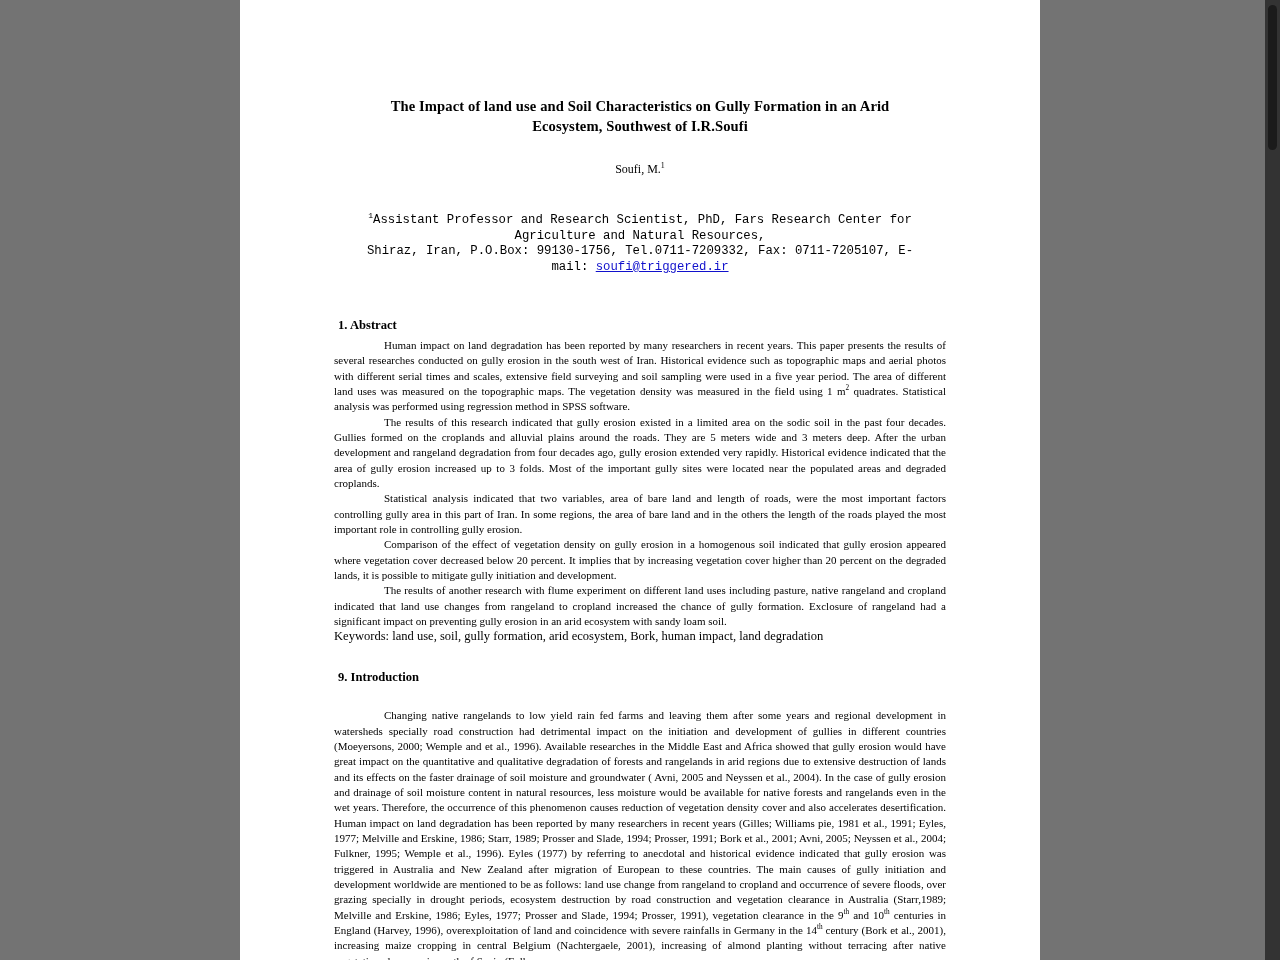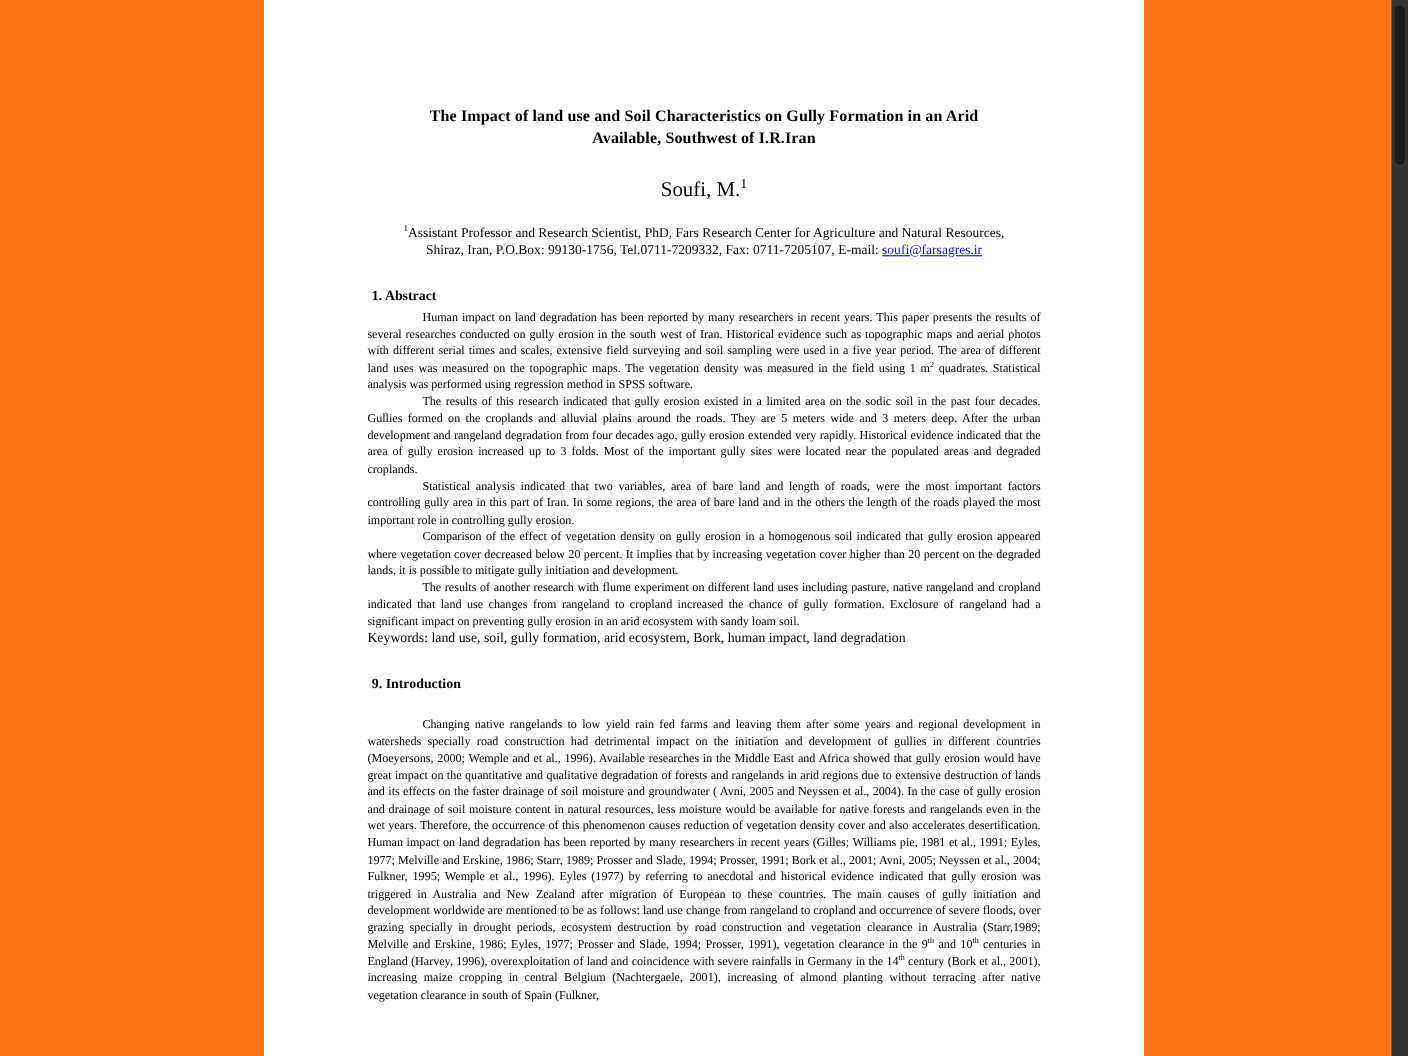--- a/index.html
+++ b/index.html
@@ -8,21 +8,21 @@
     width: 1280px; height: 960px;
     overflow: hidden;
     background: #2e2e2e;
     font-family: "Liberation Serif", serif;
   }
 
   #viewer {
     position: relative;
     width: 1280px;
     height: 960px;
-    background: #f97316;
+    background: #737373;
   }
 
   #page {
     position: absolute;
     left: 240px;
     top: 0;
     width: 800px;
     height: 960px;
     background: #ffffff;
     overflow: hidden;
@@ -40,35 +40,36 @@
     font-size: 14.6px;
     line-height: 20px;
     text-align: center;
     margin: 0;
     padding-top: 96px;
     letter-spacing: 0.1px;
   }
 
   .author {
     text-align: center;
-    font-size: 19px;
+    font-size: 12px;
     margin: 0;
     padding-top: 26px;
   }
 
   sup { font-size: 0.66em; vertical-align: super; line-height: 0; }
 
   .affiliation {
     text-align: center;
     font-size: 12.3px;
     line-height: 15.6px;
-    margin: 0;
+    margin: 16px;
     padding-top: 20px;
     padding-left: 6px;
     padding-right: 6px;
+    font-family: Liberation Mono, monospace;
   }
 
   .email-link {
     color: #1111cc;
     text-decoration: underline;
   }
 
   .section-head {
     font-weight: bold;
     font-size: 12.6px;
@@ -119,30 +120,30 @@
 </head>
 <body>
 
 <div id="viewer">
 
   <div id="page">
     <div id="page-inner">
 
       <h1 class="doc-title">
         <span>The Impact of land use and  Soil Characteristics on Gully Formation in an Arid</span><br>
-        <span>Available, Southwest of I.R.Iran</span>
+        <span>Ecosystem, Southwest of I.R.Soufi</span>
       </h1>
 
       <p class="author">
         <span>Soufi, M.</span><sup>1</sup>
       </p>
 
       <p class="affiliation">
         <sup>1</sup><span>Assistant Professor and Research Scientist, PhD, Fars Research Center for Agriculture and Natural Resources,</span><br>
-        <span>Shiraz, Iran, P.O.Box: 99130-1756, Tel.0711-7209332, Fax: 0711-7205107, E-mail: </span><a href="#" class="email-link">soufi@farsagres.ir</a>
+        <span>Shiraz, Iran, P.O.Box: 99130-1756, Tel.0711-7209332, Fax: 0711-7205107, E-mail: </span><a href="#" class="email-link">soufi@triggered.ir</a>
       </p>
 
       <div id="abstract-block">
         <h2 class="section-head">1. Abstract</h2>
 
         <p class="para"><span>Human impact on land degradation has been reported by many researchers in recent years. This paper presents the results of several researches conducted on gully erosion in the south west of Iran. Historical evidence such as topographic maps and aerial photos with different serial times and scales, extensive field surveying and soil sampling were used in a five year period. The area of different land uses was measured on the topographic maps. The vegetation density was measured in the field using 1 m</span><sup>2</sup><span> quadrates. Statistical analysis was performed using regression method in SPSS software.</span></p>
 
         <p class="para">The results of this research indicated that gully erosion existed in a limited area on the sodic soil in the past four decades. Gullies formed on the croplands and alluvial plains around the roads. They are 5 meters wide and 3 meters deep. After the urban development and rangeland degradation from four decades ago, gully erosion extended very rapidly. Historical evidence indicated that the area of gully erosion increased up to 3 folds. Most of the important gully sites were located near the populated areas and degraded croplands.</p>
 
         <p class="para">Statistical analysis indicated that two variables, area of bare land and length of roads, were the most important factors controlling gully area in this part of Iran. In some regions, the area of bare land and in the others the length of the roads played the most important role in controlling gully erosion.</p>

